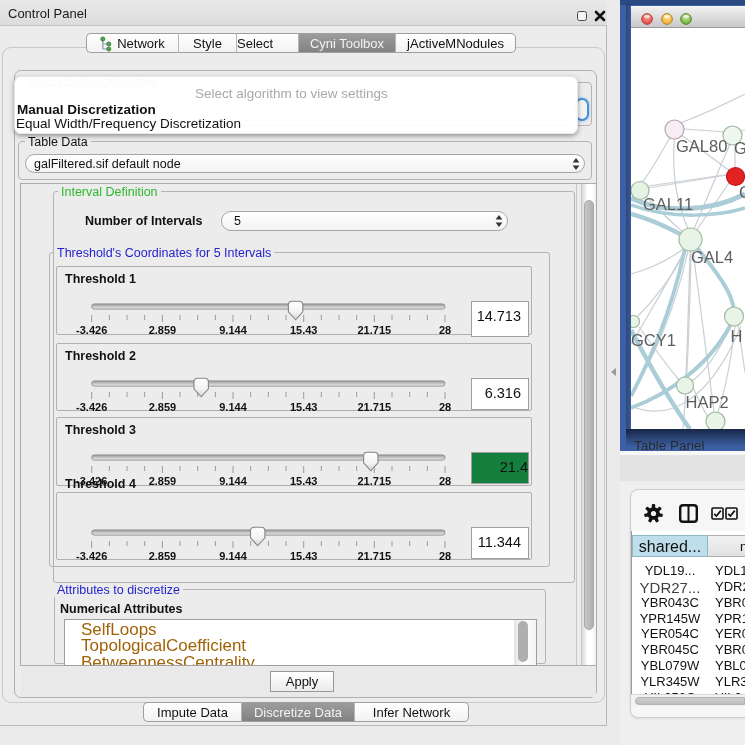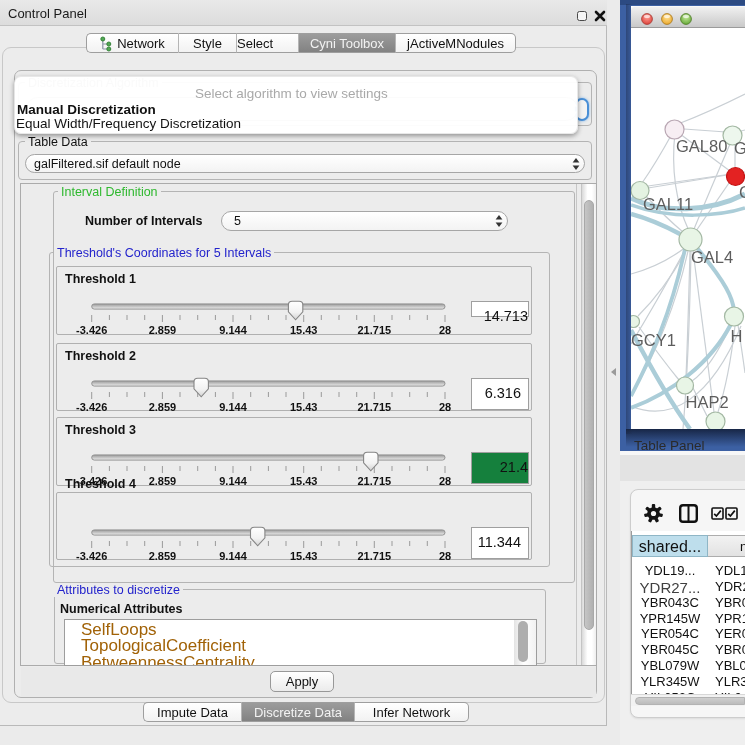--- a/index.html
+++ b/index.html
@@ -106,21 +106,21 @@
     <line x1="371.3" y1="49" x2="371.3" y2="54" stroke="#9a9a9a" stroke-width="1"></line>
     <line x1="389.0" y1="49" x2="389.0" y2="56" stroke="#9a9a9a" stroke-width="1"></line>
     <text x="35.7" y="68" font-size="11" font-weight="bold" fill="#111" text-anchor="middle" font-family="Liberation Sans">-3.426</text>
     <text x="106.4" y="68" font-size="11" font-weight="bold" fill="#111" text-anchor="middle" font-family="Liberation Sans">2.859</text>
     <text x="177.0" y="68" font-size="11" font-weight="bold" fill="#111" text-anchor="middle" font-family="Liberation Sans">9.144</text>
     <text x="247.7" y="68" font-size="11" font-weight="bold" fill="#111" text-anchor="middle" font-family="Liberation Sans">15.43</text>
     <text x="318.3" y="68" font-size="11" font-weight="bold" fill="#111" text-anchor="middle" font-family="Liberation Sans">21.715</text>
     <text x="389.0" y="68" font-size="11" font-weight="bold" fill="#111" text-anchor="middle" font-family="Liberation Sans">28</text>
     <path d="M232.4 38.8 Q232.4 35.3 236.1 35.3 L243.1 35.3 Q246.8 35.3 246.8 38.8 L246.8 45.8 L239.6 53.8 L232.4 45.8 Z" fill="url(#th1)" stroke="#858585" stroke-width="1.1"></path>
   </svg>
-<div class="a" style="left:471px;top:301px;width:58px;height:16px;border:1.6px solid #9f9f9f;background:#fff;font-size:14.5px;color:#111;line-height:29px;text-align:right;">14.713</div>
+<div class="a" style="left:471px;top:301px;width:58px;height:36px;border:1.6px solid #9f9f9f;background:#fff;font-size:14.5px;color:#111;line-height:29px;text-align:right;padding-right:7px">14.713</div>
 <div class="a" style="left:56px;top:342.5px;width:476px;height:68.5px;border:1px solid #b0b0b0;border-radius:2px"></div>
 <div class="a" style="left:65px;top:348.5px;font-size:12.5px;font-weight:bold;color:#111">Threshold 2</div>
 <svg class="a" style="left:56px;top:342.5px" width="476" height="68" viewBox="0 0 476 68">
     <defs>
       <linearGradient id="tr2" x1="0" y1="0" x2="0" y2="1">
         <stop offset="0" stop-color="#9a9a9a"></stop>
         <stop offset="0.55" stop-color="#c8c8c8"></stop>
         <stop offset="1" stop-color="#ededed"></stop>
       </linearGradient>
       <linearGradient id="th2" x1="0" y1="0" x2="0" y2="1">
@@ -256,21 +256,21 @@
 <div class="gb" style="left:54px;top:589px;width:492px;height:75px;border-radius:3px"></div>
 <div class="gl" style="left:54px;top:583px;color:#2323cc">Attributes to discretize</div>
 <div class="a" style="left:60px;top:601.5px;font-size:12.5px;font-weight:bold;color:#111">Numerical Attributes</div>
 <div class="a" style="left:64px;top:619px;width:473px;height:46.5px;border:1px solid #9d9d9d;background:#fff;overflow:hidden">
   <div style="font-size:17px;color:#a16207;padding:2px 0 0 16px;line-height:16.3px">SelfLoops<br>TopologicalCoefficient<br>BetweennessCentrality</div>
 </div>
 <div class="a" style="left:514px;top:620px;width:22px;height:44.5px;background:linear-gradient(90deg,#e3e3e3,#ffffff 45%,#f2f2f2)"></div>
 <div class="a" style="left:518px;top:621px;width:10px;height:41px;background:#aeaeae;border-radius:5px"></div>
 
 <div class="a" style="left:21px;top:667px;width:575px;height:30px;background:#e9e9e9"></div>
-<div class="a" style="left:270px;top:671px;width:64px;height:20.5px;border:1px solid #989898;border-radius:5px;background:linear-gradient(#ffffff,#ebebeb);font-size:13px;color:#111;text-align:center;line-height:19px">Apply</div>
+<div class="a" style="left:270px;top:671px;width:64px;height:20.5px;border:1px solid #989898;border-radius:0;background:linear-gradient(#ffffff,#ebebeb);font-size:13px;color:#111;text-align:center;line-height:19px">Apply</div>
 
 <div class="a" style="top:702px;height:20px;line-height:20px;text-align:center;font-size:13px;left:143px;width:99px;background:linear-gradient(#ffffff,#f2f2f2);color:#111;border-top:1px solid #9e9e9e;border-bottom:1px solid #9e9e9e;border-left:1px solid #9e9e9e;border-radius:5px 0 0 5px;border-right:1px solid #b5b5b5;">Impute Data</div>
 <div class="a" style="top:702px;height:20px;line-height:20px;text-align:center;font-size:13px;left:242px;width:113px;background:linear-gradient(#9c9c9c,#828282);color:#f2f2f2;border-top:1px solid #9e9e9e;border-bottom:1px solid #9e9e9e;border-right:1px solid #b5b5b5;">Discretize Data</div>
 <div class="a" style="top:702px;height:20px;line-height:20px;text-align:center;font-size:13px;left:355px;width:114px;background:linear-gradient(#ffffff,#f2f2f2);color:#111;border-top:1px solid #9e9e9e;border-bottom:1px solid #9e9e9e;border-right:1px solid #9e9e9e;border-radius:0 5px 5px 0;">Infer Network</div>
 <div class="a" style="left:611px;top:368px;width:0;height:0;border-top:4px solid transparent;border-bottom:4px solid transparent;border-right:5px solid #9a9a9a"></div>
 
 <div class="a" style="left:14px;top:76px;width:564px;height:58px;background:rgba(255,255,255,0.955);border-radius:7px;box-shadow:0 2px 5px rgba(0,0,0,0.38);border:1px solid rgba(190,190,190,0.35)"></div>
 <div class="a" style="left:195px;top:86px;font-size:13.5px;color:#a9a9a9">Select algorithm to view settings</div>
 <div class="a" style="left:17px;top:102px;font-size:13.5px;font-weight:bold;color:#111">Manual Discretization</div>
 <div class="a" style="left:16px;top:116px;font-size:13.5px;color:#111">Equal Width/Frequency Discretization</div>

